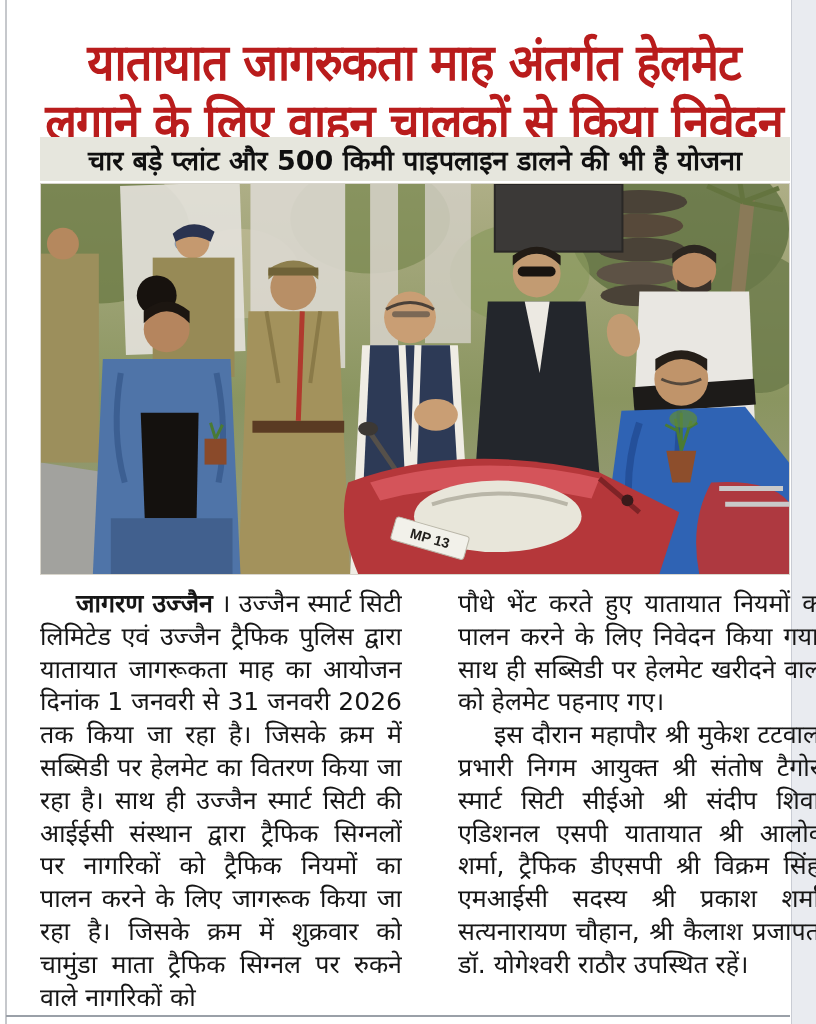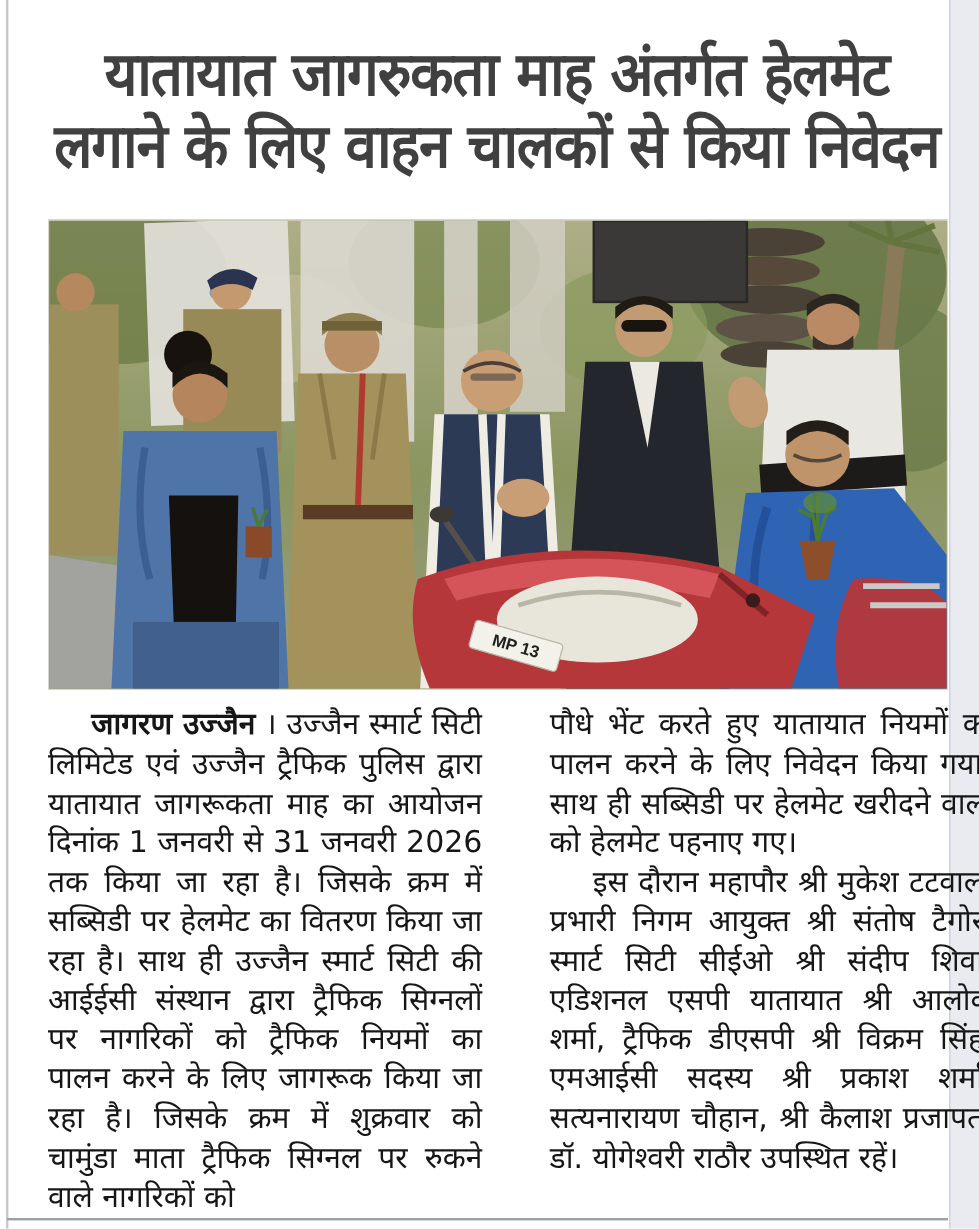--- a/index.html
+++ b/index.html
@@ -8,21 +8,21 @@
     font-family:"Liberation Sans",sans-serif;overflow:hidden;
   }
   .left-rule{position:absolute;left:5px;top:0;width:2px;height:1024px;background:#c6c8cc;}
   .right-strip{position:absolute;right:0;top:0;width:24px;height:1024px;background:#e9ebf0;border-left:1px solid #c9ccd4;}
   .bottom-rule{position:absolute;left:6px;top:1015px;width:784px;height:2px;background:#9aa0a8;}
 
   
   .headline{
     position:absolute;left:38px;top:6px;width:752px;height:128px;
     display:flex;flex-direction:column;justify-content:center;align-items:center;
-    color:#404040;font-weight:800;text-align:center;
+    color:#b91c1c;font-weight:800;text-align:center;
     font-family:"DejaVu Sans","Liberation Sans",sans-serif;
     margin-top:23px;
   }
   .headline .hl-line{font-size:47px;line-height:60px;letter-spacing:-1px;white-space:nowrap;transform:scaleY(1.08);}
 
   
   .subheadline{
     position:absolute;left:40px;top:137px;width:750px;height:44px;
     background:#e6e6dd;display:flex;align-items:center;justify-content:center;
     font-size:27px;font-weight:700;color:#101010;
@@ -55,20 +55,23 @@
 <div class="page">
   <div class="left-rule"></div>
   <div class="right-strip"></div>
   <div class="bottom-rule"></div>
 
   <h1 class="headline">
     <span class="hl-line">यातायात जागरुकता माह अंतर्गत हेलमेट</span>
     <span class="hl-line">लगाने के लिए वाहन चालकों से किया निवेदन</span>
   </h1>
 
+  <div class="subheadline">
+    <span>चार बड़े प्लांट और 500 किमी पाइपलाइन डालने की भी है योजना</span>
+  </div>
 
   <div class="photo" role="img" aria-label="उज्जैन में यातायात जागरुकता माह के दौरान अधिकारी स्कूटर सवार वाहन चालक को पौधा भेंट करते हुए — महिला अधिकारी, यातायात पुलिसकर्मी, सफेद कुर्ते व नीली जैकेट में जनप्रतिनिधि, लाल स्कूटर पर पौधा लिए चालक">
     <svg viewBox="0 0 750 392" preserveAspectRatio="none">
       <defs>
         <linearGradient id="bg" x1="0" y1="0" x2="0" y2="1">
           <stop offset="0" stop-color="#aeae86"></stop>
           <stop offset="0.55" stop-color="#8a9560"></stop>
           <stop offset="1" stop-color="#9a9c80"></stop>
         </linearGradient>
       </defs>

